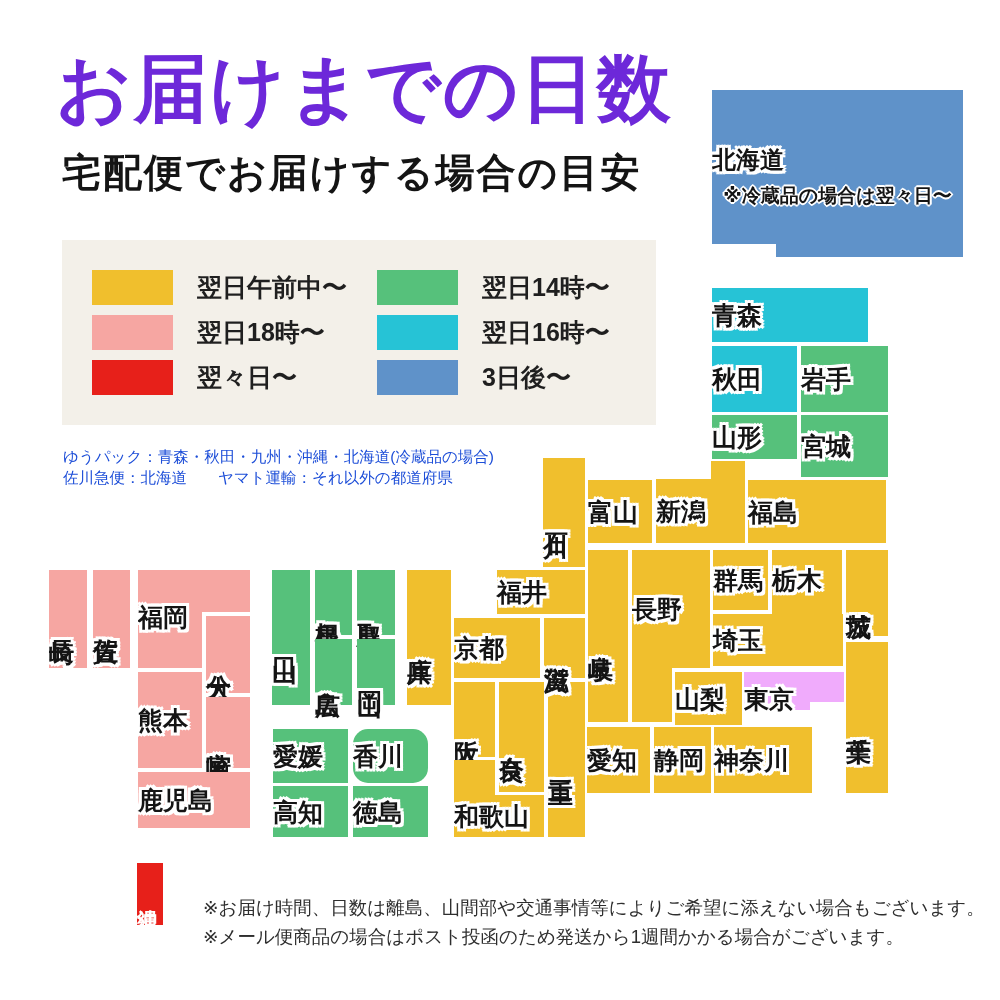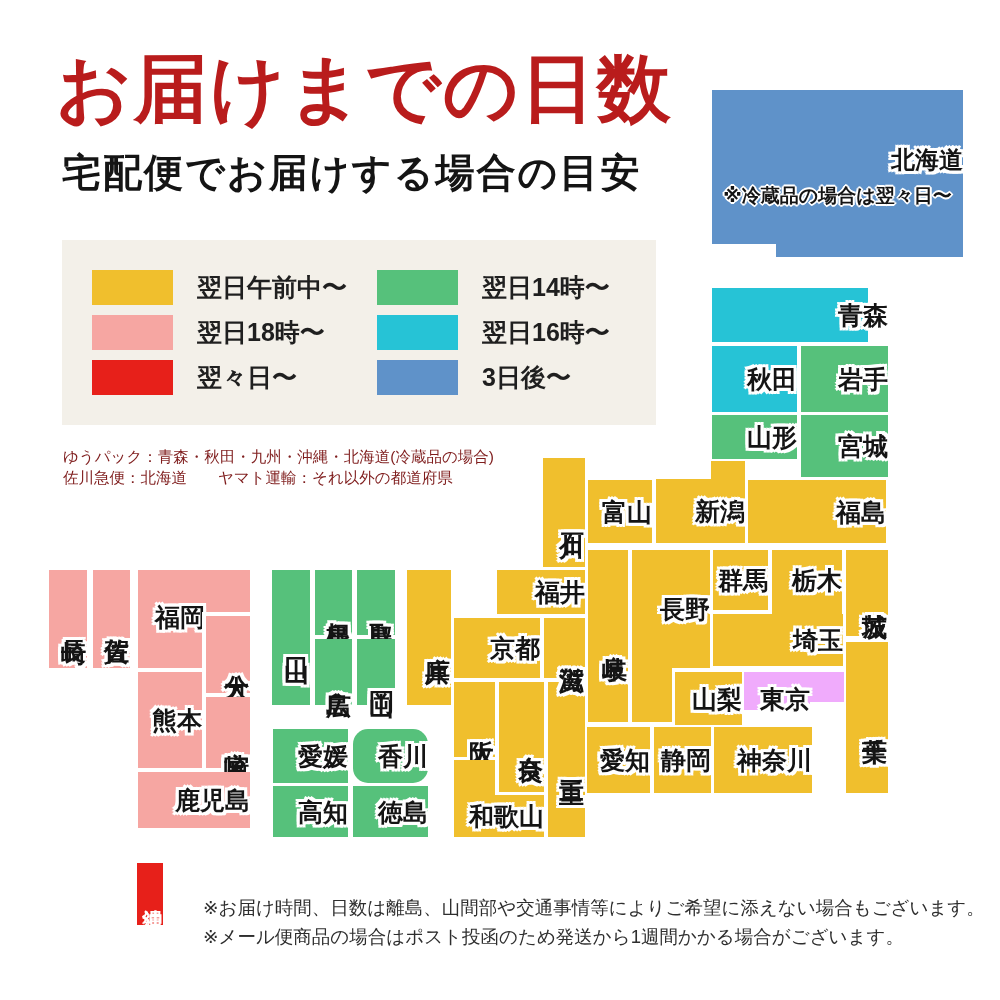--- a/index.html
+++ b/index.html
@@ -3,45 +3,45 @@
 <meta charset="utf-8">
 <style>
   html,body{margin:0;padding:0;}
   body{
     width:1000px;height:1000px;position:relative;overflow:hidden;background:#ffffff;
     font-family:"Liberation Sans","DejaVu Sans",sans-serif;
   }
   .title{
     position:absolute;left:56px;top:40px;
     font-family:"Liberation Serif","DejaVu Serif",serif;
-    font-size:74px;font-weight:700;color:#b91c1c;letter-spacing:2px;white-space:nowrap;
+    font-size:74px;font-weight:700;color:#6d28d9;letter-spacing:2px;white-space:nowrap;
   }
   .subtitle{
     position:absolute;left:62px;top:146px;
     font-family:"Liberation Serif","DejaVu Serif",serif;
     font-size:39px;font-weight:700;color:#141414;letter-spacing:2px;white-space:nowrap;
   }
   .legend-panel{
     position:absolute;left:62px;top:240px;width:594px;height:185px;
     box-sizing:border-box;padding:30px 0 0 30px;
     display:grid;grid-template-columns:81px 156px 81px auto;
     grid-auto-rows:35px;row-gap:10px;column-gap:24px;
   }
   .legend-item{display:contents;}
   .swatch{width:81px;height:35px;display:block;}
   .legend-label{
     font-size:25px;font-weight:700;color:#1f1f1f;line-height:35px;white-space:nowrap;
   }
   .carrier-notes{
     position:absolute;left:63px;top:446px;
-    font-size:15.5px;line-height:21px;color:#7f1d1d;white-space:pre;
+    font-size:15.5px;line-height:21px;color:#1d4ed8;white-space:pre;
   }
   .map{position:absolute;left:0;top:0;width:1000px;height:1000px;}
   .block{position:absolute;}
-  .labelbox{position:absolute;display:flex;align-items:center;justify-content:flex-end;}
+  .labelbox{position:absolute;display:flex;align-items:center;justify-content:flex-start;}
   .lbl{
     font-weight:700;font-size:25px;color:#141414;line-height:1.04;white-space:nowrap;
     text-shadow:
       -3px 0 0 #fff,3px 0 0 #fff,0 -3px 0 #fff,0 3px 0 #fff,
       -2px -2px 0 #fff,2px -2px 0 #fff,-2px 2px 0 #fff,2px 2px 0 #fff,
       -3px -3px 0 #fff,3px -3px 0 #fff,-3px 3px 0 #fff,3px 3px 0 #fff;
   }
   .vert .lbl{writing-mode:vertical-rl;text-orientation:upright;}
   .lbl.plain{color:#ffffff;text-shadow:none;}
   .noteBox{position:absolute;display:flex;justify-content:center;}

